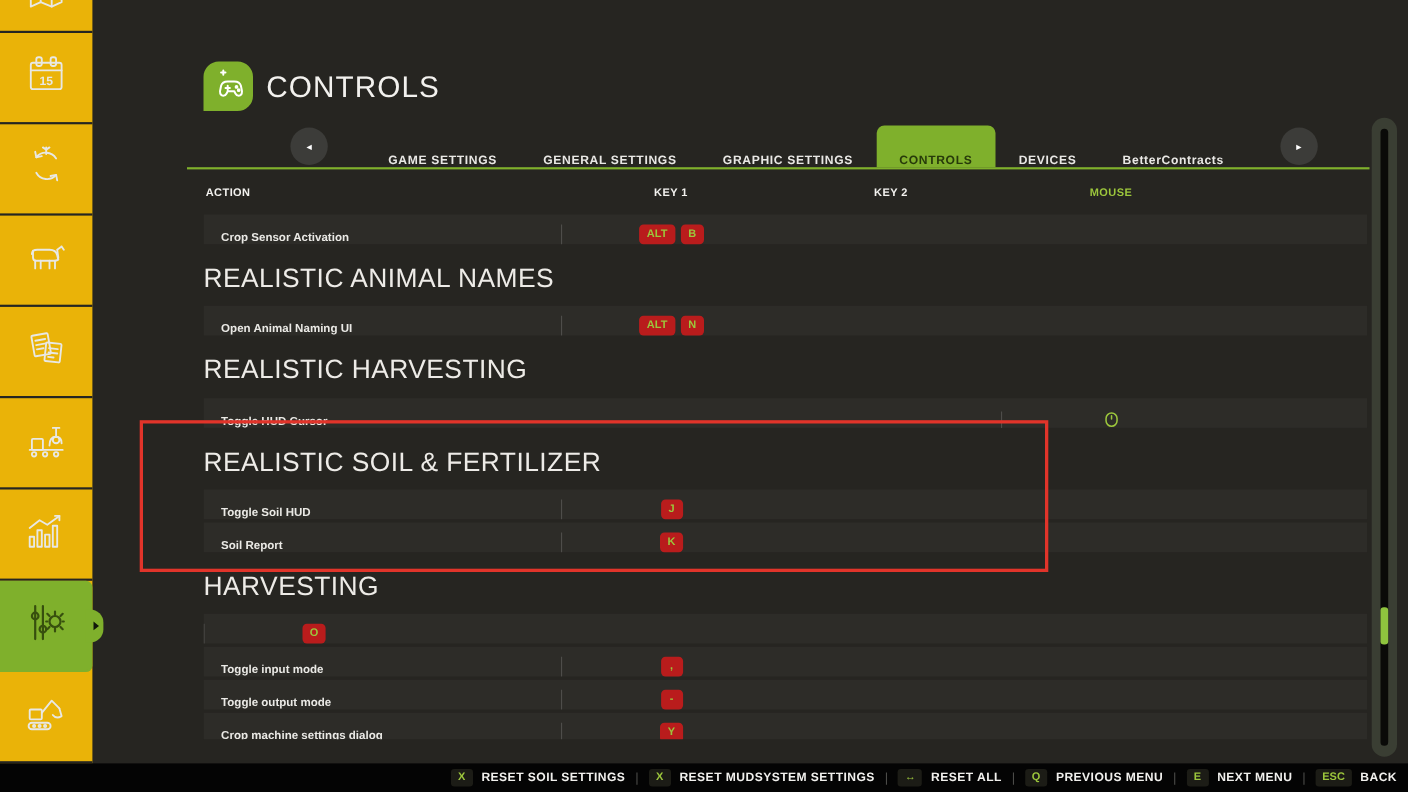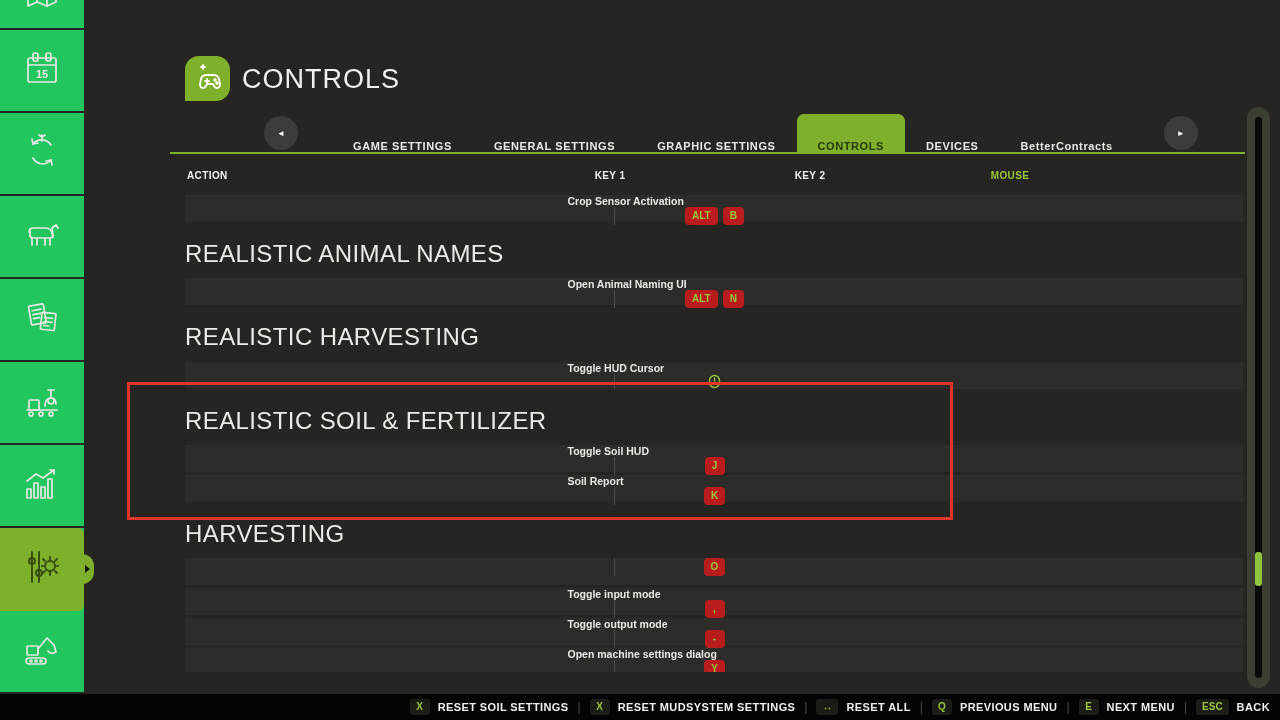--- a/index.html
+++ b/index.html
@@ -4,21 +4,21 @@
 <style>
   * { margin:0; padding:0; box-sizing:border-box; }
   html,body { width:1280px; height:720px; background:#000; }
   .screen {
     position:relative; width:1280px; height:720px; overflow:hidden;
     background:#262521; font-family:"Liberation Sans", sans-serif;
     -webkit-font-smoothing:antialiased;
   }
 
   
-  .sidebar { position:absolute; left:0; top:0; width:84px; height:694px; background:#22c55e; }
+  .sidebar { position:absolute; left:0; top:0; width:84px; height:694px; background:#eab308; }
   .side-item {
     position:relative; width:84px; display:flex; align-items:center; justify-content:center;
     border-bottom:2px solid #252522; height:83px;
   }
   .side-item.first { height:30px; overflow:hidden; }
   .side-item svg { stroke:#e8e8e4; fill:none; stroke-width:1.7; stroke-linecap:round; stroke-linejoin:round; }
   .side-item.active { background:#7fb02c; border-bottom:2px solid #7fb02c; border-radius:0 6px 6px 0; }
   .side-item.active svg { stroke:#374f0e; stroke-width:2; }
   .side-item.active .bump {
     position:absolute; right:-10px; top:50%; transform:translateY(-50%);
@@ -60,21 +60,21 @@
   .table { position:absolute; left:185px; top:170px; width:1058px; height:502px; overflow:hidden; }
   .thead { display:flex; height:18px; }
   .thead .c { font-size:10px; font-weight:bold; color:#f3f2ef; letter-spacing:.4px; }
   .c-action { width:325px; padding-left:2px; }
   .c-key1, .c-key2, .c-mouse { width:200px; text-align:center; }
   .c-pad { width:133px; }
   .thead .c-mouse { color:#9cc63c; }
 
   .sec-title { margin-top:18px; height:27px; font-size:24px; font-weight:500; color:#edebe7;
     letter-spacing:.4px; display:flex; align-items:center; }
-  .row { display:flex; height:27px; background:#2d2c28; align-items:center; cursor:pointer;flex-direction:column; }
+  .row { display:flex; height:27px; background:#2d2c28; align-items:flex-end; cursor:pointer; }
   .row + .row { margin-top:3px; }
   .row .cell { display:flex; align-items:center; }
   .row .a { width:325px; padding-left:16px; font-size:10.5px; font-weight:bold; color:#eae9e5; }
   .row .k1, .row .k2, .row .m { width:200px; justify-content:center; gap:5px;
     border-left:1px solid rgba(255,255,255,0.16); }
   .row .p { width:133px; border-left:1px solid rgba(255,255,255,0.16);
     border-right:1px solid rgba(255,255,255,0.16); }
   .mt7 { margin-top:7px; } .mt11 { margin-top:11px; } .mt12 { margin-top:12px; }
 
   .kbd {
@@ -353,21 +353,21 @@
     <div class="row">
       <div class="cell a">Toggle output mode</div>
       <div class="cell k1">
           <span class="kbd">-</span>
         </div>
       <div class="cell k2"></div>
         <div class="cell m"></div>
         <div class="cell p"></div>
     </div>
     <div class="row">
-      <div class="cell a">Open machine settings dialog</div>
+      <div class="cell a">Crop machine settings dialog</div>
       <div class="cell k1">
           <span class="kbd">Y</span>
         </div>
       <div class="cell k2"></div>
         <div class="cell m"></div>
         <div class="cell p"></div>
     </div>
   </div>
 
   <div class="highlight-rect"></div>

